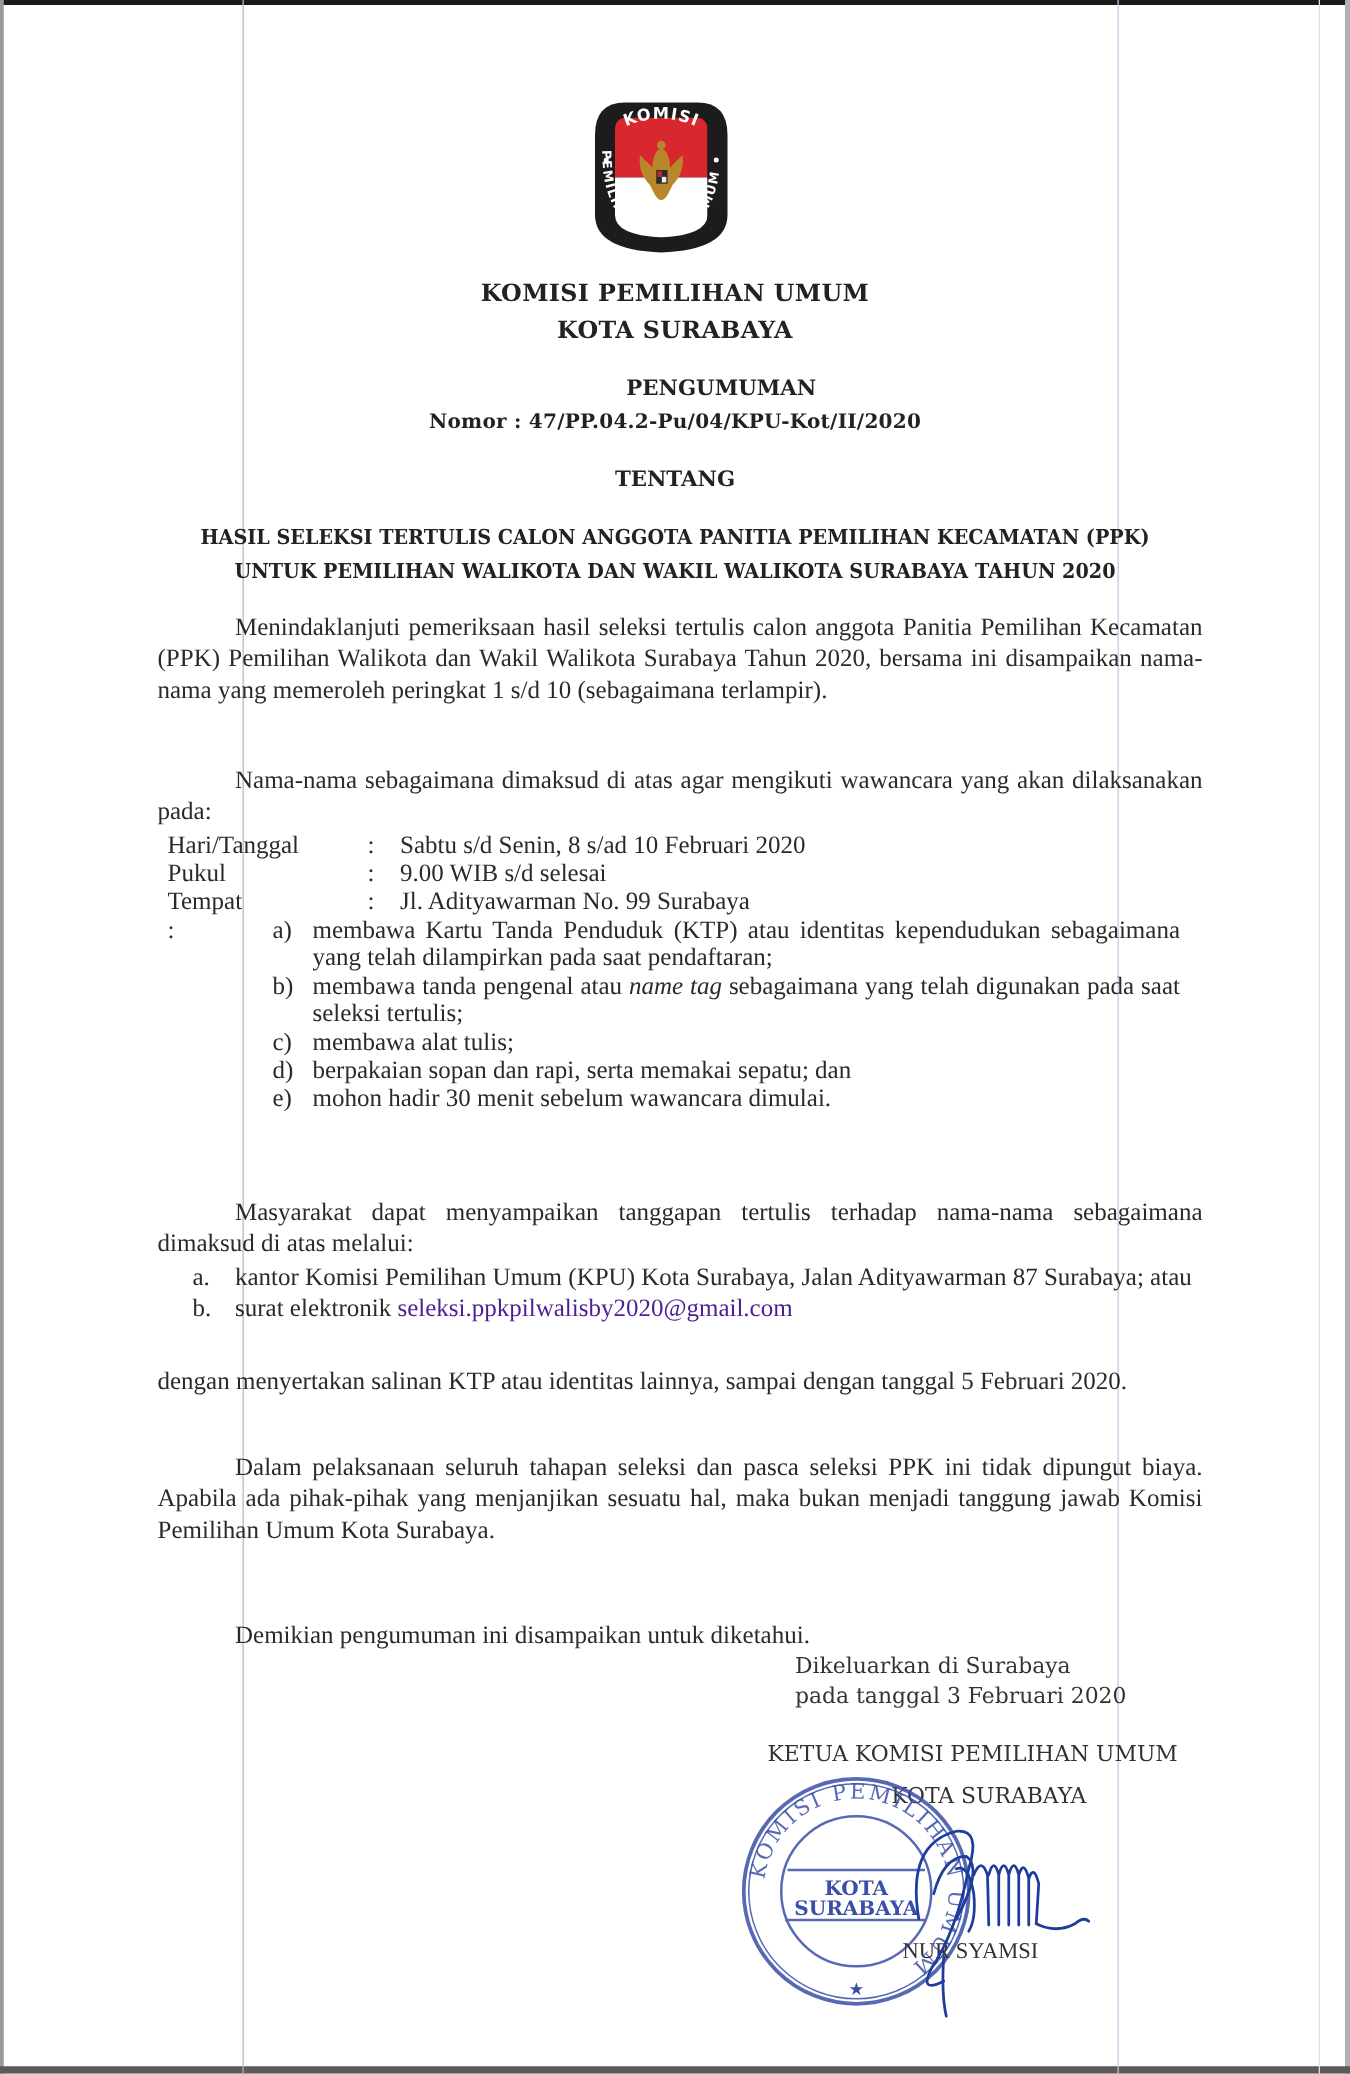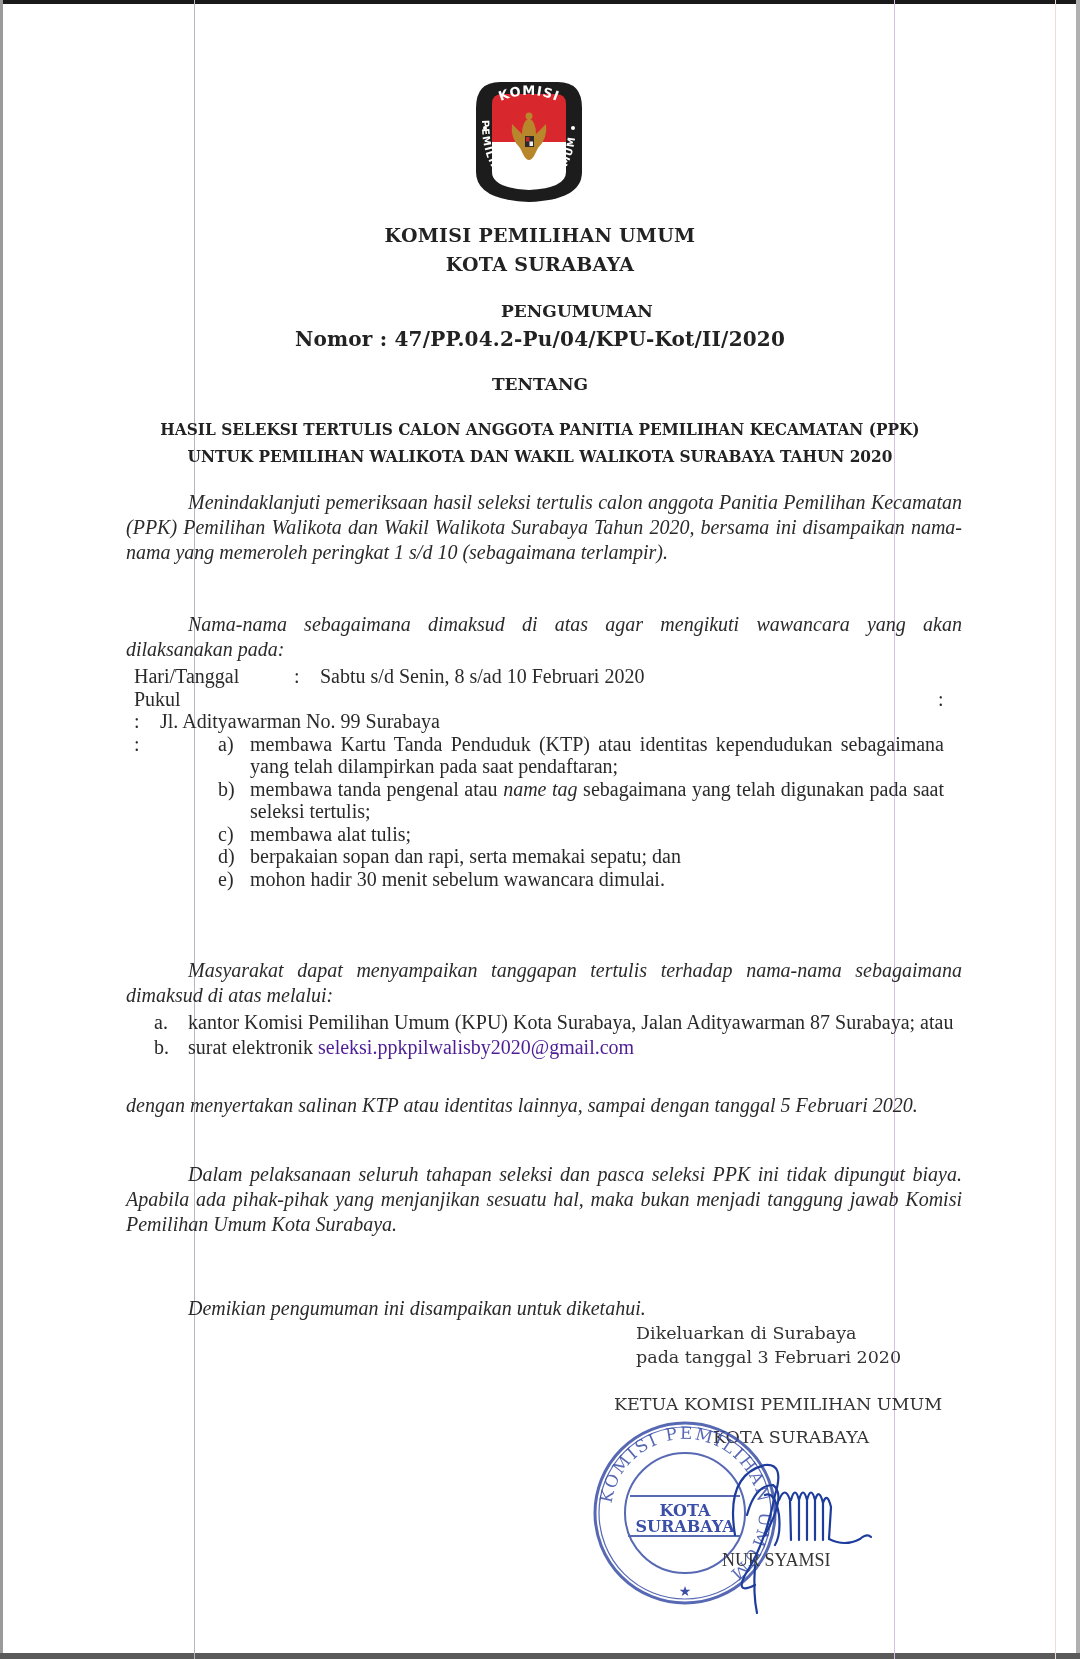--- a/index.html
+++ b/index.html
@@ -17,27 +17,27 @@
     .fold.l1 { left: 194px; background: #b9b2c9; }
     .fold.r1 { left: 894px; background: #d7bfe3; }
     .fold.r2 { left: 1055px; background: #e8dfd8; }
 
     .logo { position: absolute; left: 470px; top: 78px; width: 118px; height: 126px; }
 
     .hdr { position: absolute; left: 0; width: 1080px; text-align: center; font-weight: bold; color: #222; }
     .hdr.h1 { top: 224px; font-size: 19px; letter-spacing: 0.3px; }
     .hdr.h2 { top: 253px; font-size: 19px; letter-spacing: 0.3px; }
     .hdr.h3 { top: 301px; font-size: 17px; padding-left: 37px; }
-    .hdr.h4 { top: 327px; font-size: 20px; letter-spacing: 0.2px; }
+    .hdr.h4 { top: 327px; font-size: 16px; letter-spacing: 0.2px; }
     .hdr.h5 { top: 374px; font-size: 17px; text-align: center; }
     .hdr.h6 { top: 420px; font-size: 16.5px; font-family: "DejaVu Serif", serif; transform: scaleX(0.93); letter-spacing: 0px; }
     .hdr.h7 { top: 447px; font-size: 16.5px; transform: scaleX(0.93); }
 
     .body-text { position: absolute; left: 126px; width: 836px; font-family: "Liberation Serif", serif; font-size: 20px; line-height: 25px; color: #2a2a2a; }
-    .para { text-align: justify; text-align-last: left; font-style: italic; }
+    .para { text-align: justify; text-align-last: left; }
     .indent { text-indent: 62px; }
 
     .p1 { top: 490px; }
     .p2 { top: 612px; }
     .details { position: absolute; left: 134px; top: 665px; width: 830px; font-family: "Liberation Serif", serif; font-size: 20px; line-height: 22.5px; color: #2a2a2a; }
     .drow { display: flex; justify-content: space-between; }
     .dlabel { width: 160px; flex: none; }
     .dcolon { width: 26px; flex: none; }
     .dval { flex: 1; }
     .notes { margin: 0; padding: 0; list-style: none; }
@@ -118,22 +118,24 @@
 
 <div class="details">
   <div class="drow">
     <span class="dlabel">Hari/Tanggal</span>
     <span class="dcolon">:</span>
     <span class="dval">Sabtu s/d Senin, 8 s/ad 10 Februari 2020</span>
   </div>
   <div class="drow">
     <span class="dlabel">Pukul</span>
     <span class="dcolon">:</span>
-  </div>
-  <div class="drow">
+    <span class="dval">9.00 WIB s/d selesai</span>
+  </div>
+  <div class="drow">
+    <span class="dlabel">Tempat</span>
     <span class="dcolon">:</span>
     <span class="dval">
       <div>Jl. Adityawarman No. 99 Surabaya</div>
     </span>
   </div>
   <div class="drow">
     <span class="dcolon">:</span>
     <span class="dval notes-wrap">
       <ul class="notes">
         <li>

